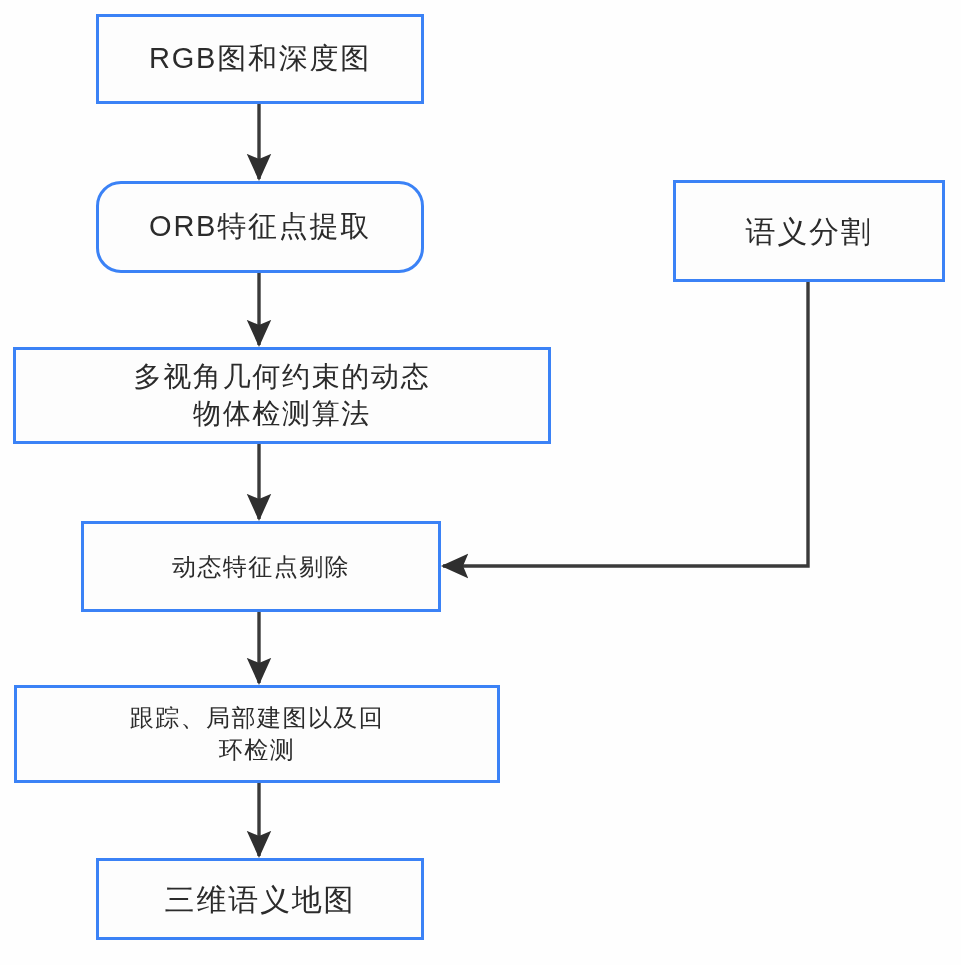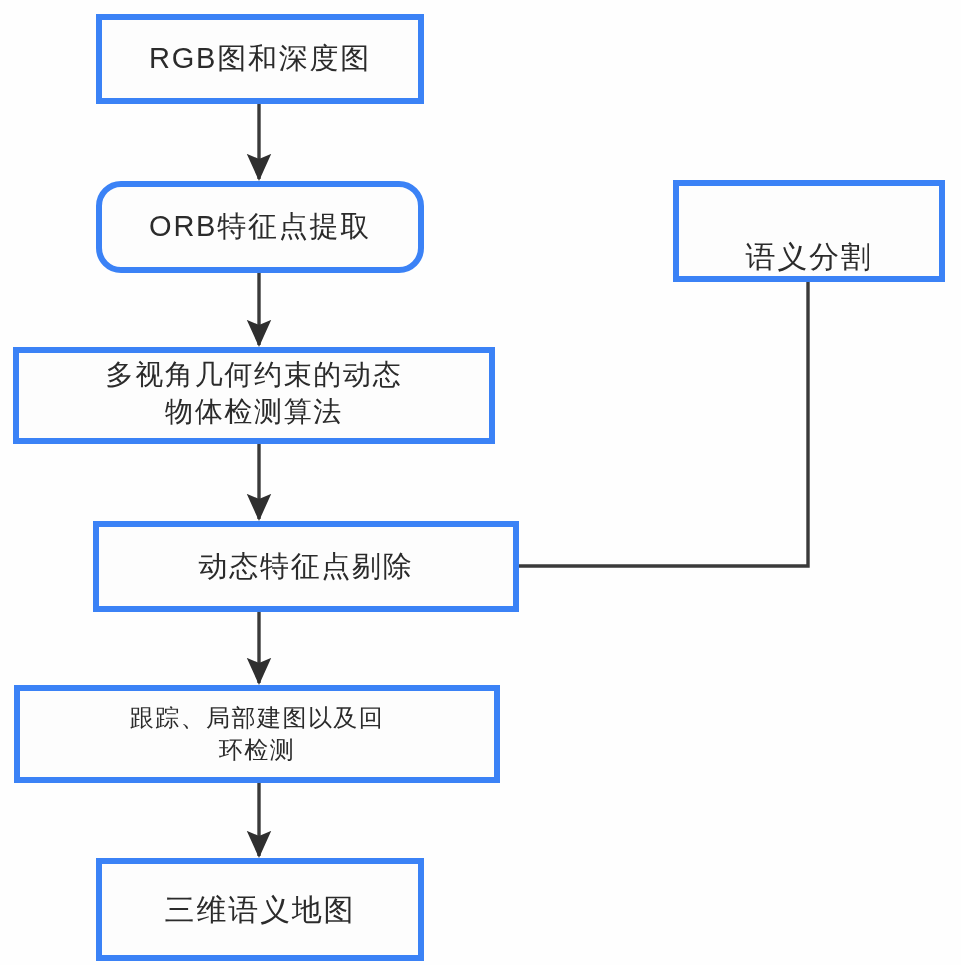--- a/index.html
+++ b/index.html
@@ -19,44 +19,44 @@
     position: absolute;
     left: 0;
     top: 0;
     width: 961px;
     height: 965px;
     pointer-events: none;
   }
   .node {
     position: absolute;
     box-sizing: border-box;
-    border: 6px solid #3b82f6;
+    border: 3px solid #3b82f6;
     background: #fdfdfd;
     display: flex;
     align-items: center;
     justify-content: center;
     color: #2b2b2b;
     letter-spacing: 0.06em;
     line-height: 1.30;
     text-align: center;
     z-index: 2;
   }
   .node .label {
     display: block;
     white-space: pre-line;
     padding: 0 6px;
   }
   
   #node-rgb-depth      { left: 96px;  top: 14px;  width: 328px; height: 90px;  font-size: 29px; }
   #node-orb            { left: 96px;  top: 181px; width: 328px; height: 92px;  font-size: 29px; border-radius: 25px; }
-  #node-semantic-seg   { left: 673px; top: 180px; width: 272px; height: 102px; font-size: 30px; align-items: flex-end; }
-  #node-dyn-detect     { left: 13px;  top: 347px; width: 482px; height: 97px;  font-size: 28px; font-family: Liberation Mono, monospace; }
-  #node-dyn-remove     { left: 93px;  top: 521px; width: 426px; height: 91px;  font-size: 29px; }
+  #node-semantic-seg   { left: 673px; top: 180px; width: 272px; height: 102px; font-size: 30px; }
+  #node-dyn-detect     { left: 13px;  top: 347px; width: 538px; height: 97px;  font-size: 28px; }
+  #node-dyn-remove     { left: 81px;  top: 521px; width: 360px; height: 91px;  font-size: 24px; }
   #node-track-map-loop { left: 14px;  top: 685px; width: 486px; height: 98px;  font-size: 24px; }
-  #node-3d-map         { left: 96px;  top: 858px; width: 328px; height: 103px;  font-size: 30px; }
+  #node-3d-map         { left: 96px;  top: 858px; width: 328px; height: 82px;  font-size: 30px; }
 
   #node-dyn-detect .label,
   #node-track-map-loop .label { line-height: 1.32; }
 </style>
 </head>
 <body>
 
 <div id="canvas">
 
   <svg id="edges" viewBox="0 0 961 965" width="961" height="965" xmlns="http://www.w3.org/2000/svg">

